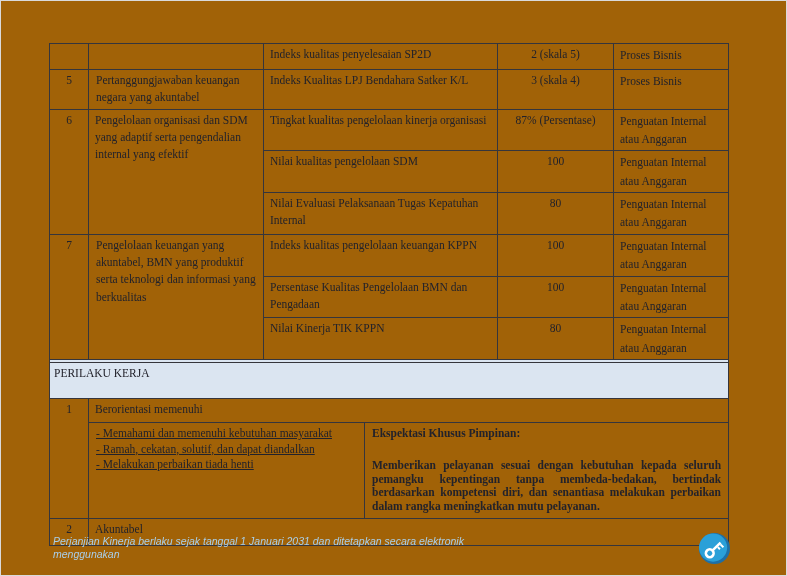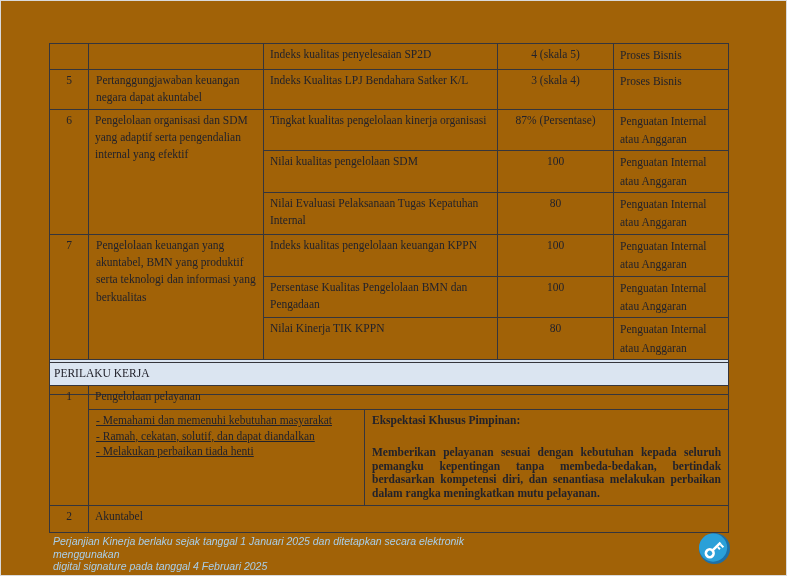--- a/index.html
+++ b/index.html
@@ -45,26 +45,26 @@
         <col style="width:175px">
         <col style="width:234px">
         <col style="width:116px">
         <col style="width:115px">
     </colgroup>
     <tbody>
       <tr style="height:26px">
         <td class="c-no"></td>
         <td></td>
         <td>Indeks kualitas penyelesaian SP2D</td>
-        <td class="c-target">4 (skala 5)</td>
+        <td class="c-target">2 (skala 5)</td>
         <td class="c-cat">Proses Bisnis</td>
       </tr>
       <tr style="height:35px">
         <td class="c-no">5</td>
-        <td class="label-cell">Pertanggungjawaban keuangan negara dapat akuntabel</td>
+        <td class="label-cell">Pertanggungjawaban keuangan negara yang akuntabel</td>
         <td>Indeks Kualitas LPJ Bendahara Satker K/L</td>
         <td class="c-target">3 (skala 4)</td>
         <td class="c-cat">Proses Bisnis</td>
       </tr>
       <tr style="height:34px">
         <td class="c-no" rowspan="3">6</td>
         <td rowspan="3">Pengelolaan organisasi dan SDM yang adaptif serta pengendalian internal yang efektif</td>
         <td>Tingkat kualitas pengelolaan kinerja organisasi</td>
         <td class="c-target">87% (Persentase)</td>
         <td class="c-cat">Penguatan Internal atau Anggaran</td>
@@ -105,48 +105,47 @@
     </tbody>
   </table>
 
   <table class="bottom-table">
     <colgroup>
       <col style="width:39px">
         <col style="width:276px">
         <col style="width:364px">
     </colgroup>
     <tbody>
-      <tr style="height:23px">
+      <tr style="height:36px">
         <td class="section-cell" colspan="3">PERILAKU KERJA</td>
       </tr>
       <tr style="height:24px">
         <td class="c-no" rowspan="2">1</td>
-        <td colspan="2">Pengelolaan pelayanan</td>
+        <td colspan="2">Berorientasi memenuhi</td>
       </tr>
       <tr style="height:80px">
         <td class="crit-cell">
           <div class="crit">- Memahami dan memenuhi kebutuhan masyarakat</div>
           <div class="crit">- Ramah, cekatan, solutif, dan dapat diandalkan</div>
           <div class="crit">- Melakukan perbaikan tiada henti</div>
         </td>
         <td class="expect-cell">
           <div>Ekspektasi Khusus Pimpinan:</div>
           <div class="expect-body">Memberikan pelayanan sesuai dengan kebutuhan kepada seluruh pemangku kepentingan tanpa membeda-bedakan, bertindak berdasarkan kompetensi diri, dan senantiasa melakukan perbaikan dalam rangka meningkatkan mutu pelayanan.</div>
         </td>
       </tr>
       <tr style="height:27px">
         <td class="c-no">2</td>
         <td colspan="2">Akuntabel</td>
       </tr>
     </tbody>
   </table>
 
   <div class="footer">
-    <div>Perjanjian Kinerja berlaku sejak tanggal 1 Januari 2025 dan ditetapkan secara elektronik menggunakan</div>
-    <div>digital signature pada tanggal  4 Februari 2025</div>
+    <div>Perjanjian Kinerja berlaku sejak tanggal 1 Januari 2031 dan ditetapkan secara elektronik menggunakan</div>
   </div>
 
   <div class="esign">
     <svg viewBox="0 0 24 24">
       <circle cx="12" cy="12" r="12" fill="#1d6fa6"></circle>
       <circle cx="10.9" cy="11.3" r="10.9" fill="#2aa0d8"></circle>
       <g transform="rotate(-45 12 12)">
         <circle cx="6.8" cy="12" r="3" fill="none" stroke="#ffffff" stroke-width="2"></circle>
         <rect x="9.6" y="11.1" width="9" height="1.9" fill="#ffffff"></rect>
         <rect x="13.8" y="13" width="1.5" height="2.4" fill="#ffffff"></rect>

